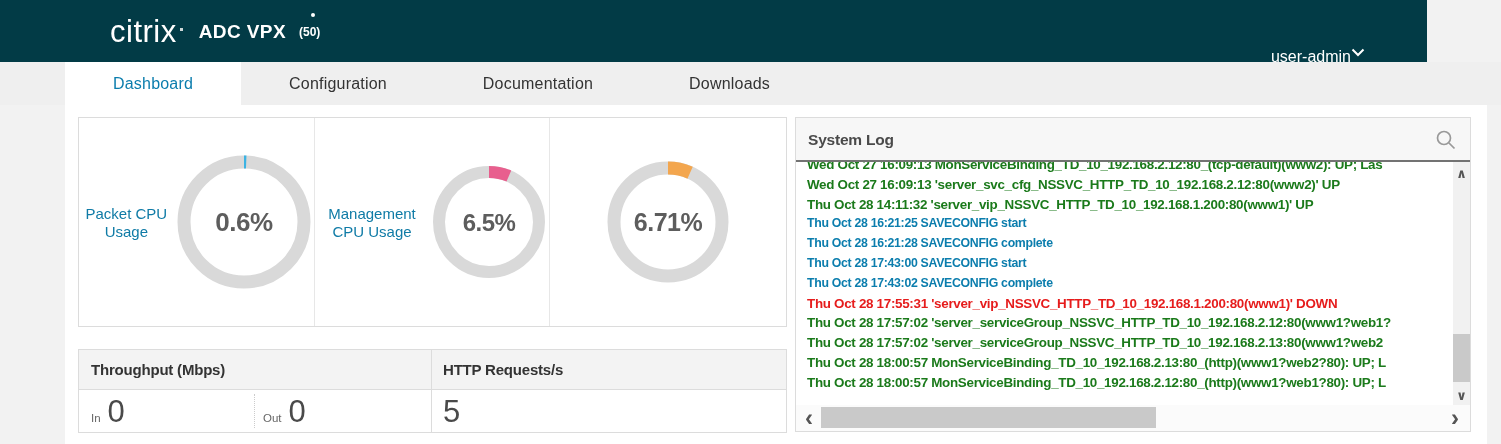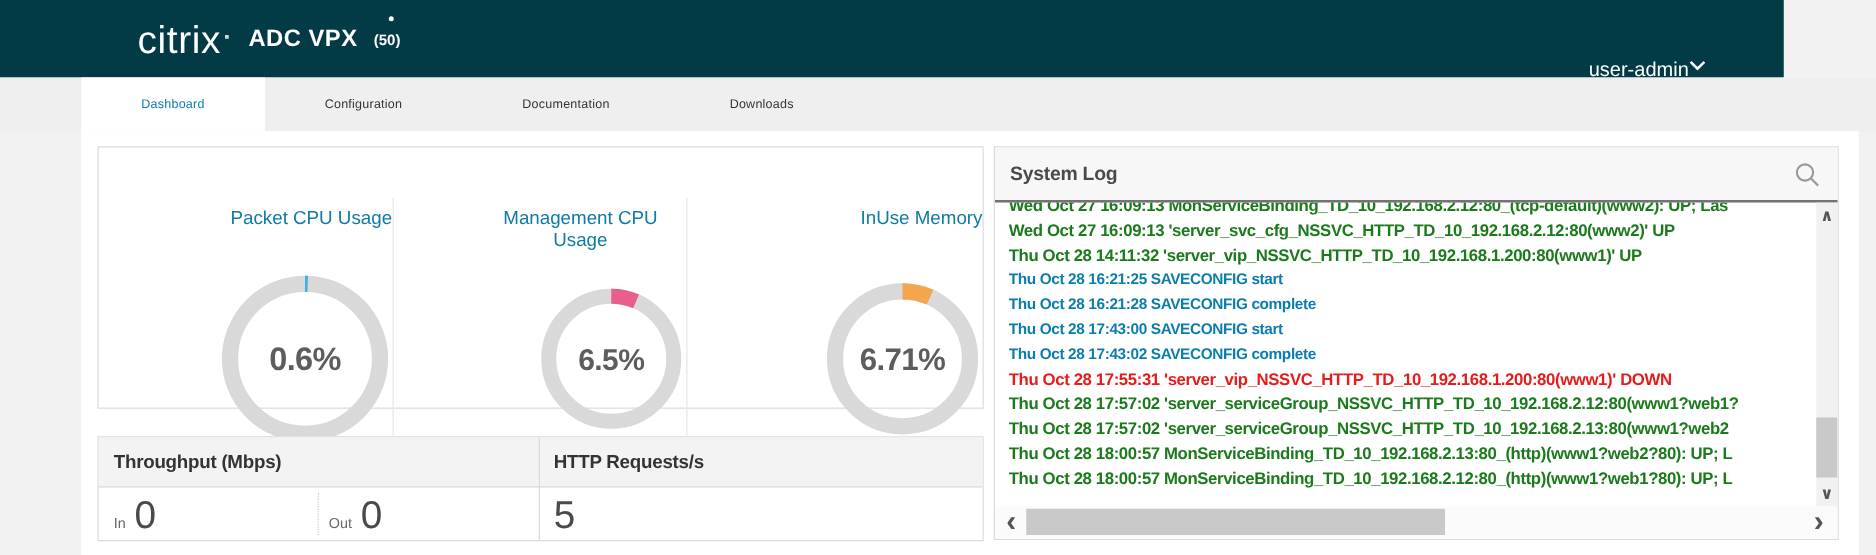--- a/index.html
+++ b/index.html
@@ -12,31 +12,31 @@
   .logo-wrap { position:absolute; left:110px; top:12px; height:40px; display:flex; align-items:center; color:#fff; }
   .logo { position:relative; font-size:31px; font-weight:400; letter-spacing:0.5px; color:#fff; }
   .logo-x-dot { position:absolute; top:1px; right:5px; width:4px; height:4px; border-radius:50%; background:#fff; }
   .logo-tm { width:3px; height:3px; background:#cfd8d9; margin:16px 0 0 3px; align-self:flex-start; }
   .app-title { margin-left:16px; font-size:19px; font-weight:bold; color:#fff; letter-spacing:0.4px; }
   .app-title-suffix { margin-left:13px; font-size:12px; font-weight:bold; color:#fff; }
   .user-menu { position:absolute; right:62px; top:0; height:62px; display:flex; align-items:flex-start; color:#fff; font-size:16px; cursor:pointer;margin-top:48px; }
 
   
   .tab-bar { position:absolute; left:0; top:62px; width:1501px; height:43px; background:#efefef; display:flex; padding-left:65px; }
-  .tab { height:43px; line-height:43px; padding:0 48px; font-size:10px; color:#333; letter-spacing:0.2px; cursor:pointer; }
+  .tab { height:43px; line-height:43px; padding:0 48px; font-size:16px; color:#333; letter-spacing:0.2px; cursor:pointer; }
   .tab.active { background:#fff; color:#0b7dad; }
 
   
   .content-bg { position:absolute; left:65px; top:105px; width:1422px; height:339px; background:#fff; }
 
   .card { position:absolute; background:#fff; border:1px solid #dcdcdc; }
 
   
   .chart-card { left:78px; top:117px; width:709px; height:210px; display:flex; }
-  .chart-col { width:33.333%; height:100%; border-right:1px solid #e7e7e7; display:flex; flex-direction:column; align-items:flex-end;margin-top:40px; }
+  .chart-col { width:33.333%; height:100%; border-right:1px solid #e7e7e7; display:flex; flex-direction:row; align-items:center; }
   .chart-col:last-child { border-right:none; }
   .chart-title { margin-top:8px; height:42px; max-width:170px; text-align:center; font-size:15px; line-height:18px; color:#0f7ba6; }
   .donut-wrap { flex:1; display:flex; align-items:center; justify-content:center; }
   .donut-value { font-size:26px; font-weight:bold; fill:#5d5d5d; letter-spacing:-0.5px; }
   .donut-track { fill:none; stroke:#d9d9d9; }
   .donut-arc { fill:none; }
 
   
   .tp-card { left:78px; top:349px; width:709px; height:84px; }
   .tp-header { height:40px; background:#f3f3f3; border-bottom:1px solid #dcdcdc; position:relative; }
@@ -127,21 +127,20 @@
       <div class="donut-wrap">
         <svg width="120" height="120" viewBox="0 0 120 120">
           <circle class="donut-track" cx="60" cy="60" r="50" stroke-width="12"></circle>
           <circle class="donut-arc" cx="60" cy="60" r="50" stroke-width="12" transform="rotate(-90 60 60)" stroke="#e85f8e" stroke-dasharray="20.42 314.16"></circle>
           <text class="donut-value" x="60" y="69" text-anchor="middle" style="font-size:24px">6.5%</text>
         </svg>
       </div>
     </div>
 
     <div class="chart-col">
-      <div class="chart-title">InUse Memory</div>
       <div class="donut-wrap">
         <svg width="128" height="128" viewBox="0 0 128 128">
           <circle class="donut-track" cx="64" cy="64" r="54" stroke-width="13"></circle>
           <circle class="donut-arc" cx="64" cy="64" r="54" stroke-width="13" transform="rotate(-90 64 64)" stroke="#f3a64e" stroke-dasharray="22.77 339.29"></circle>
           <text class="donut-value" x="64" y="73" text-anchor="middle" style="font-size:25px">6.71%</text>
         </svg>
       </div>
     </div>
   </div>
 

